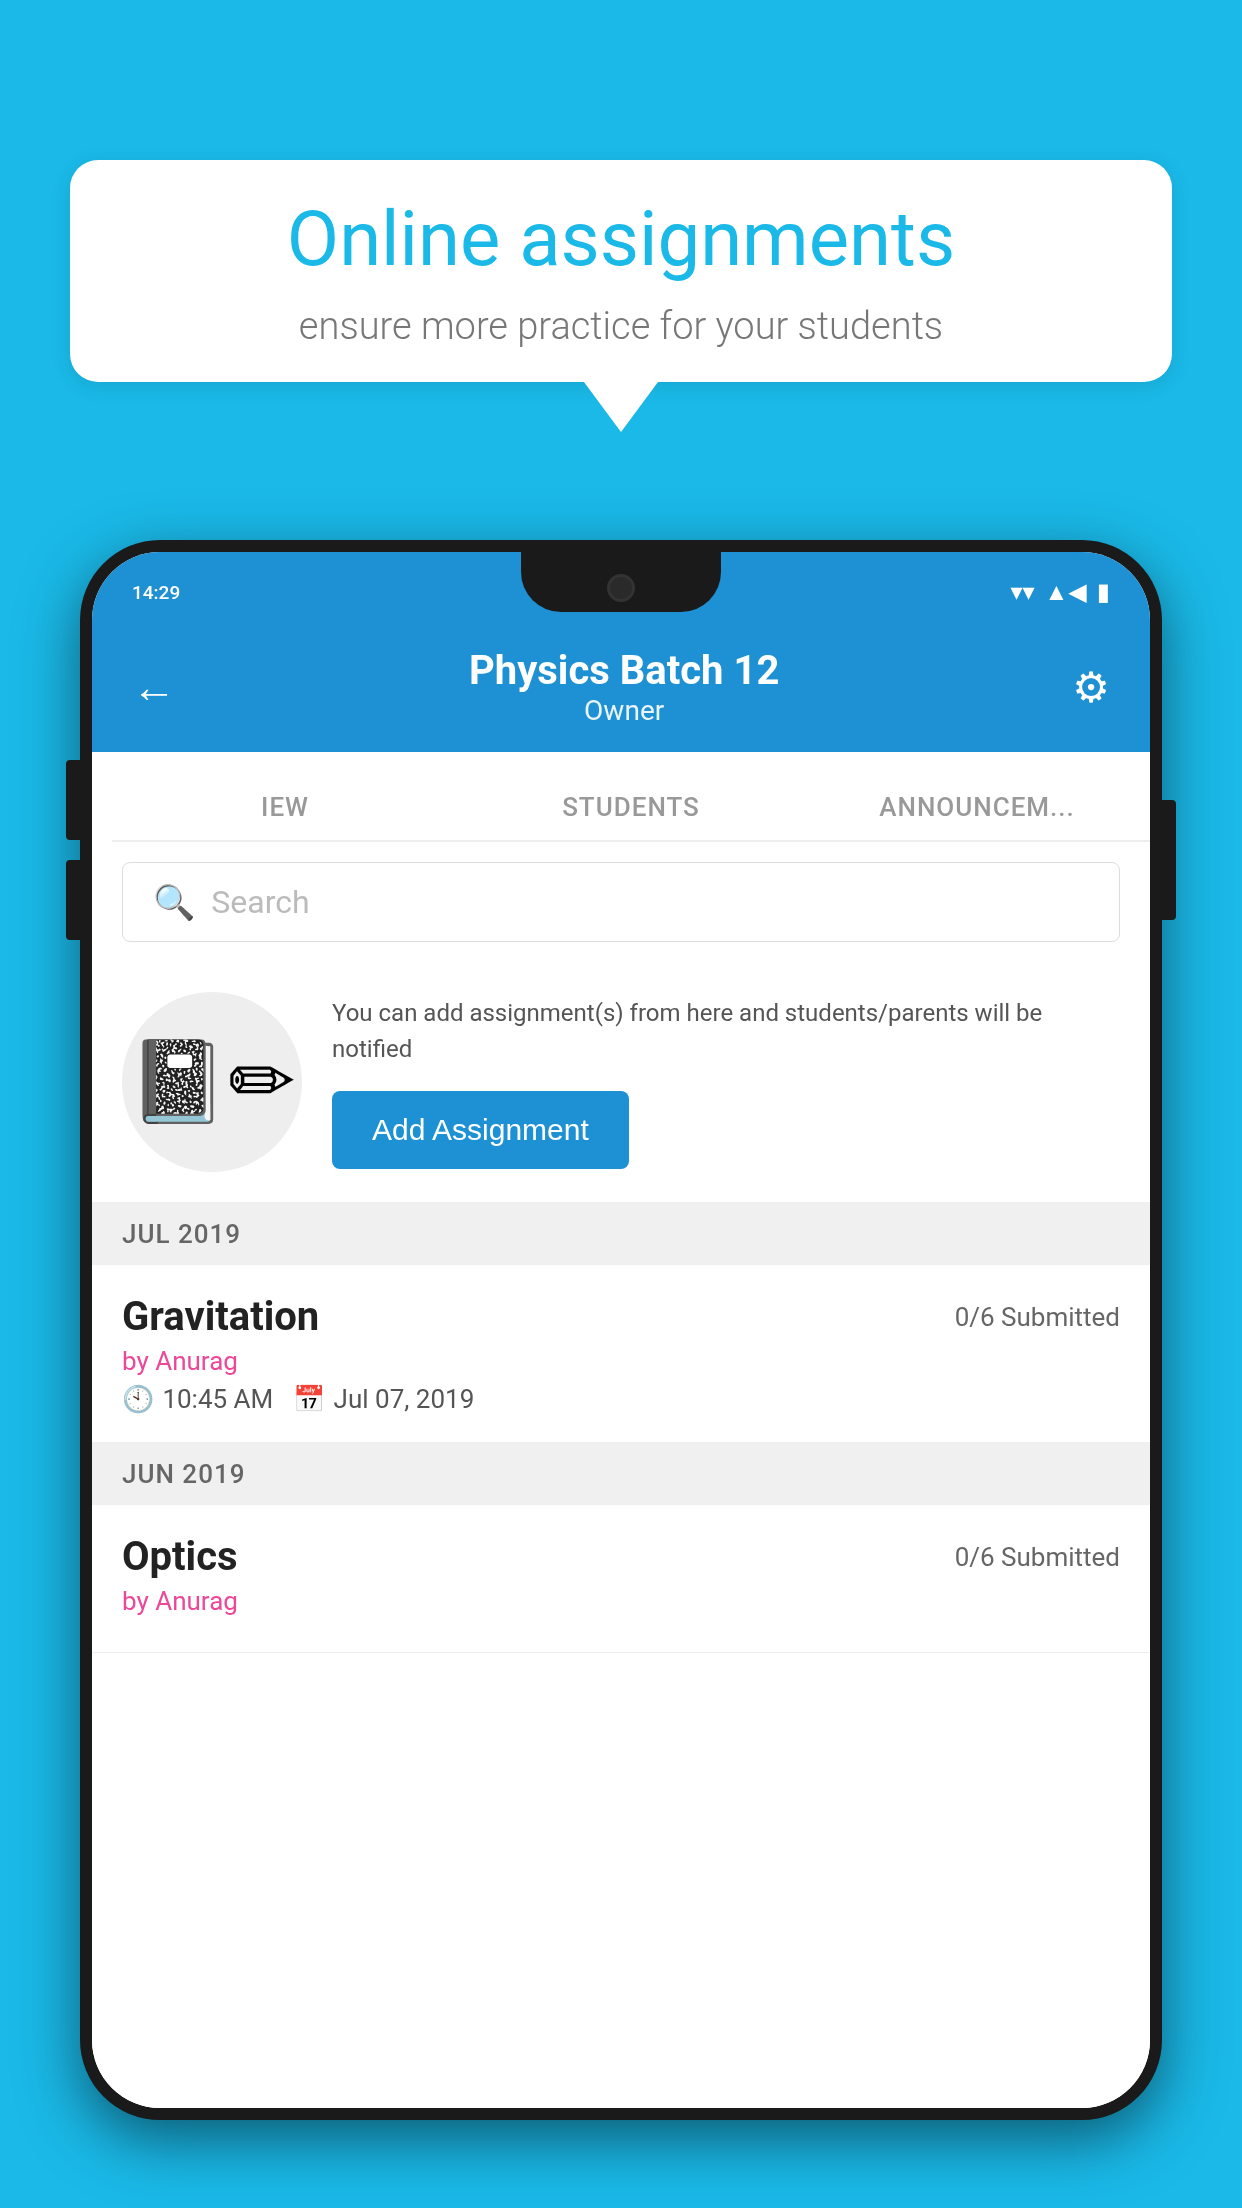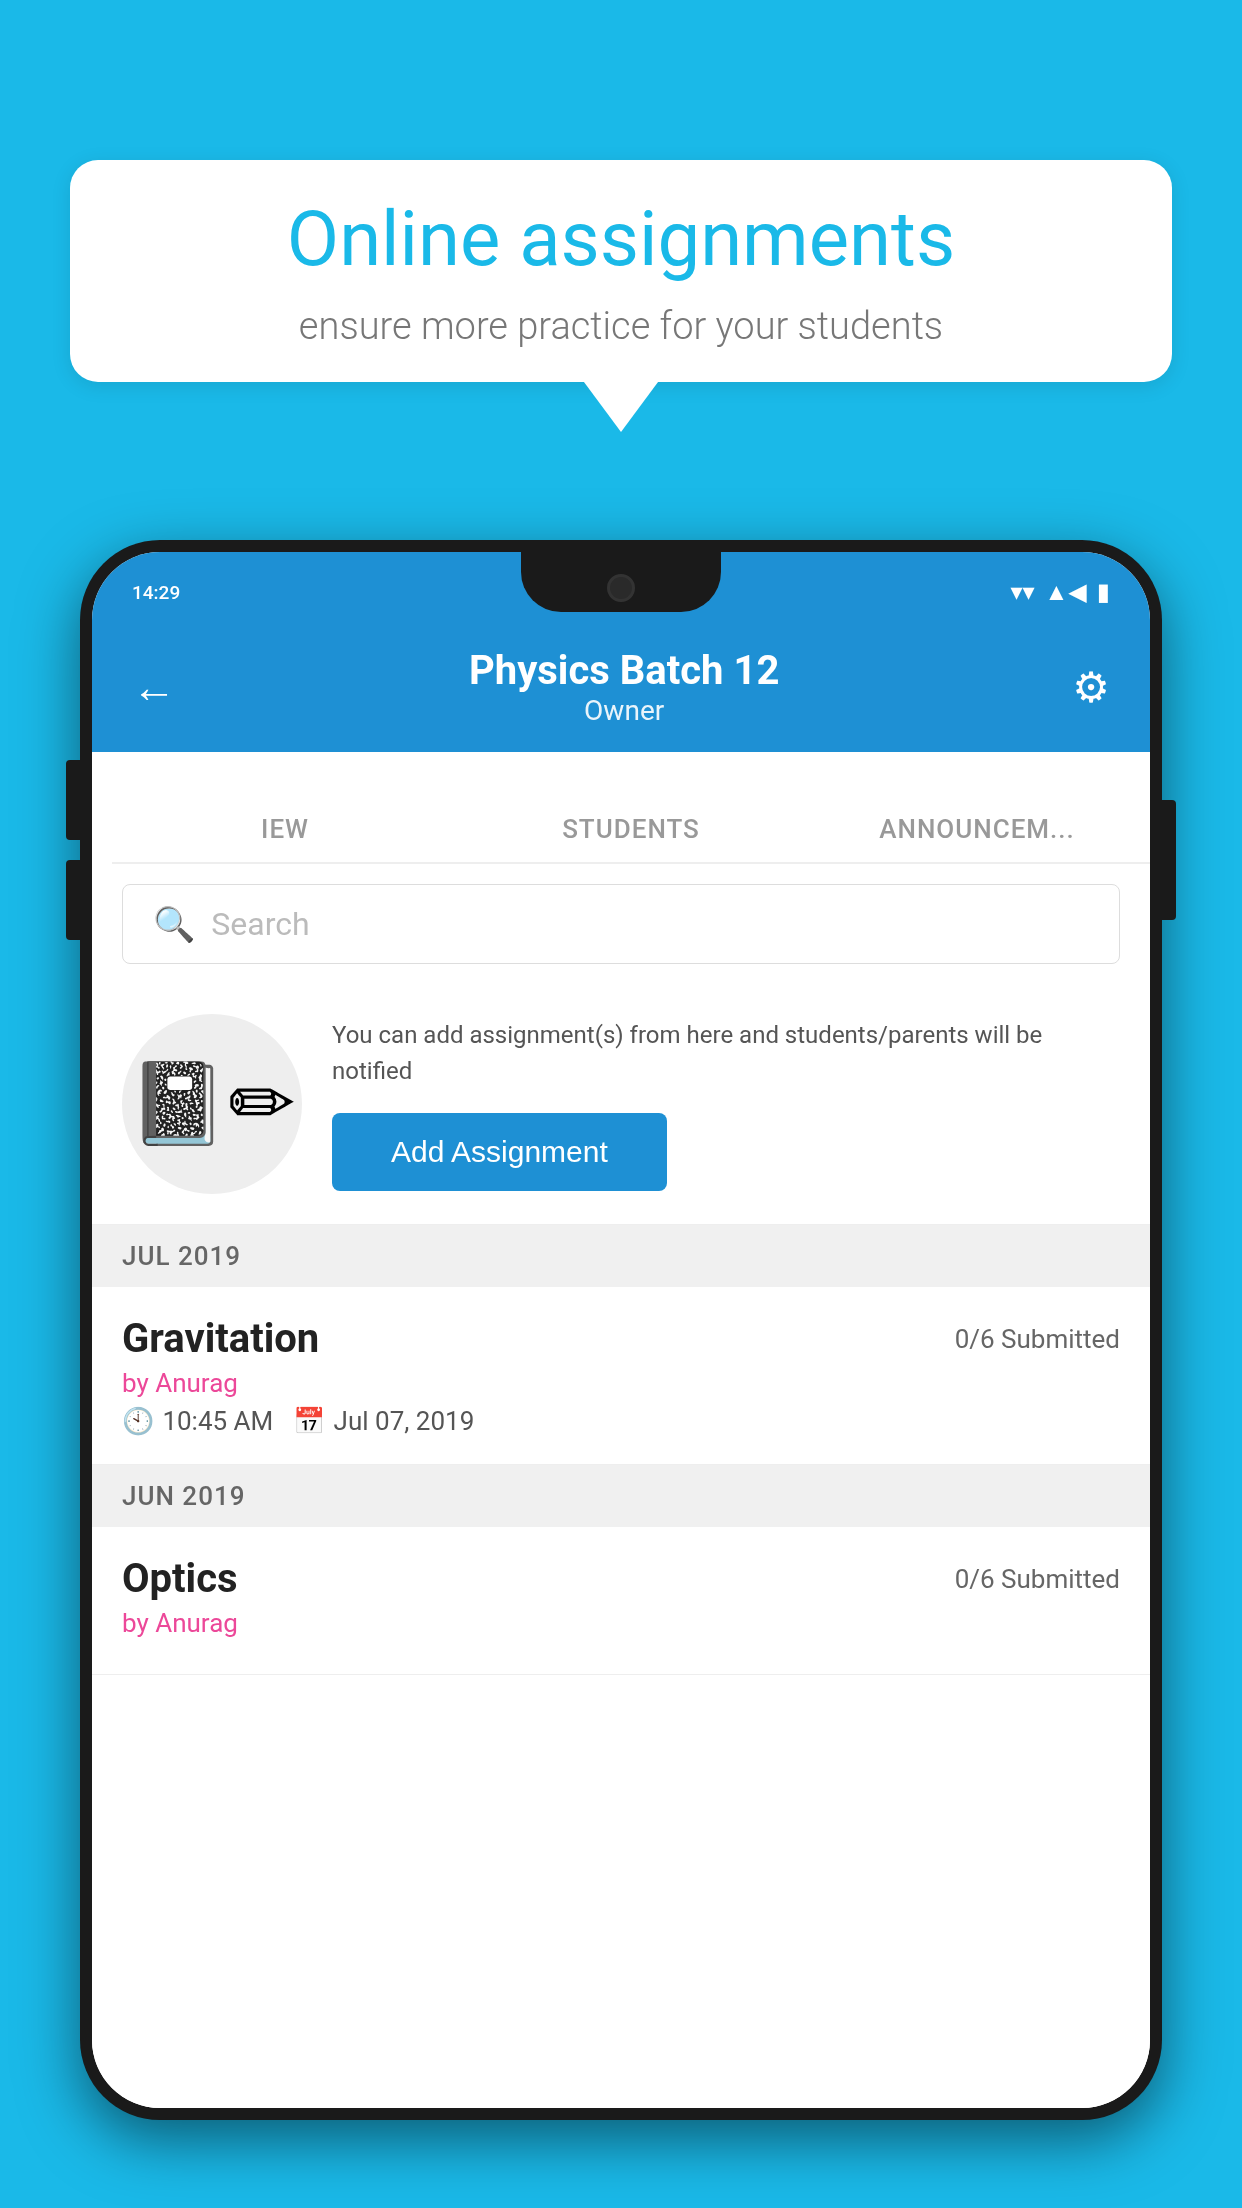--- a/index.html
+++ b/index.html
@@ -181,21 +181,21 @@
     .settings-icon {
       color: white;
       font-size: 42px;
     }
 
     
     .tabs-bar {
       background: white;
       display: flex;
       border-bottom: 2px solid #eee;
-      height: 112px;
+      height: 90px;
       align-items: flex-end;
       margin-left: 20px;
     }
     .tab-item {
       flex: 1;
       text-align: center;
       padding-bottom: 18px;
       font-size: 26px;
       color: #999;
       font-weight: 500;
@@ -271,21 +271,21 @@
       font-size: 24px;
       color: #555;
       line-height: 1.5;
       margin-bottom: 24px;
     }
     .add-assignment-btn {
       background: #1e90d4;
       color: white;
       border: none;
       border-radius: 8px;
-      padding: 22px 59px;
+      padding: 22px 40px;
       font-size: 30px;
       font-weight: 500;
       cursor: pointer;
     }
 
     
     .section-header {
       background: #f0f0f0;
       padding: 16px 30px;
       font-size: 26px;

